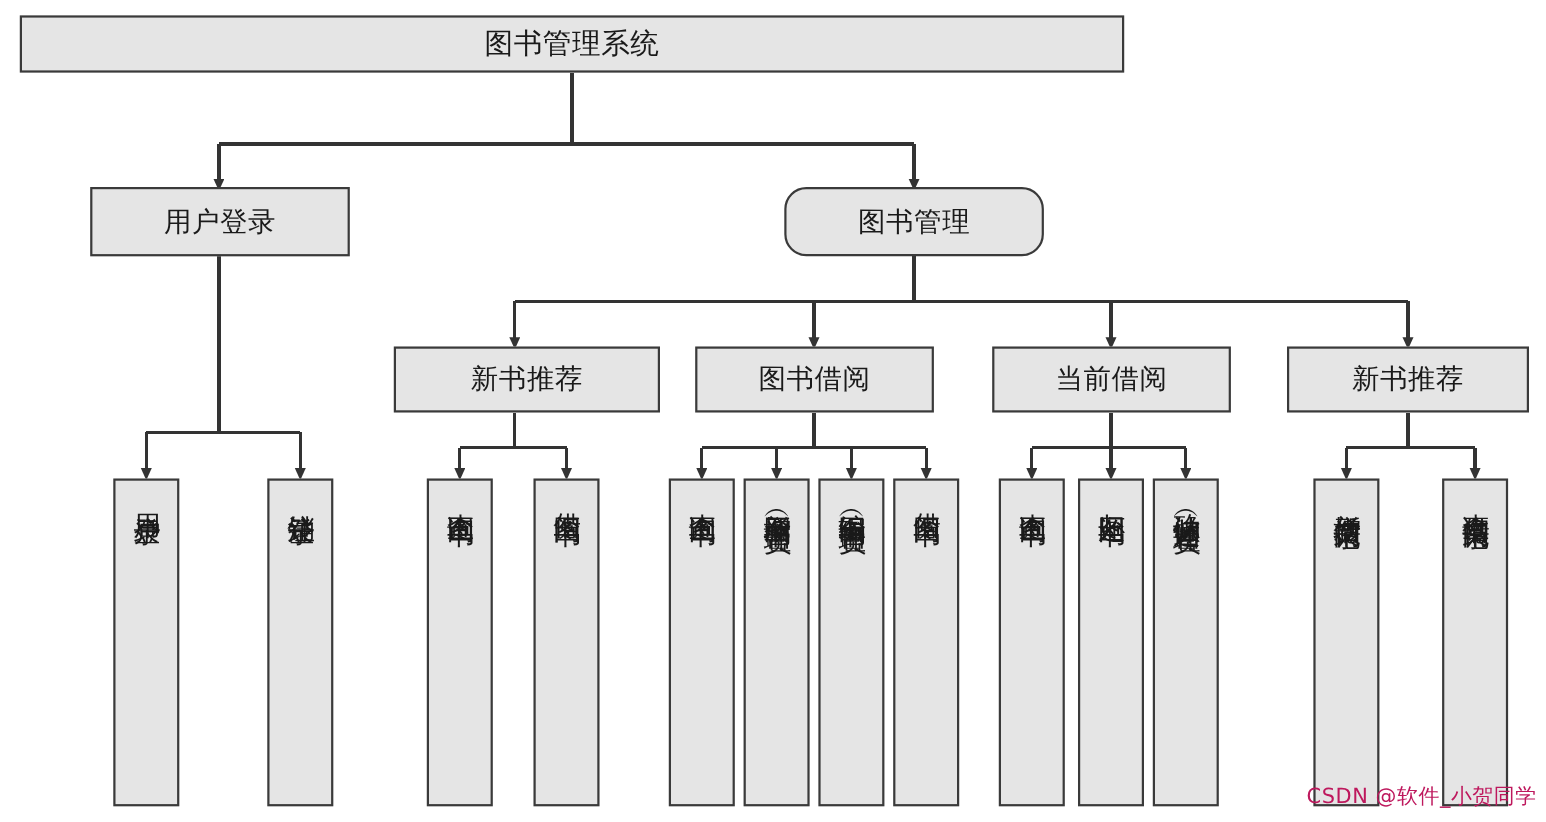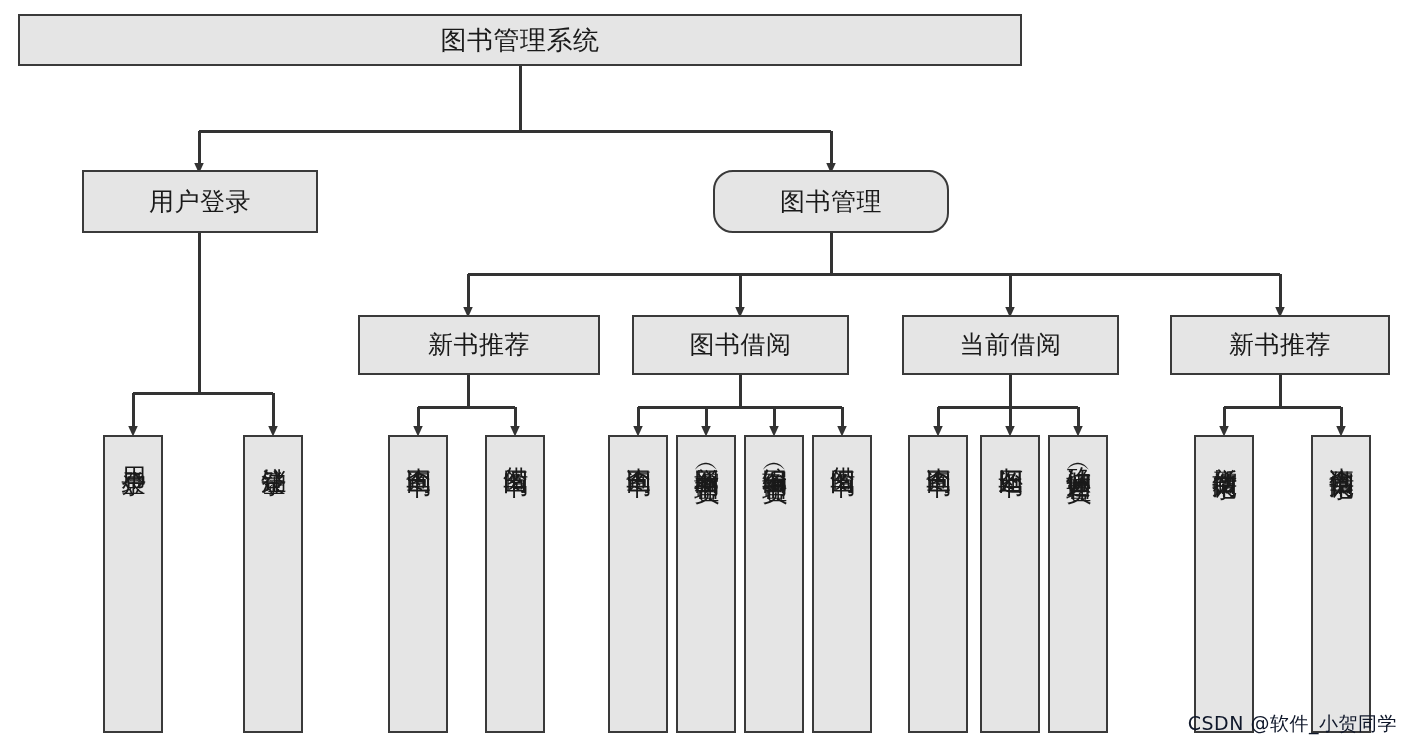--- a/index.html
+++ b/index.html
@@ -63,21 +63,21 @@
     font-size: 25px;
     line-height: 1.06;
     letter-spacing: 2px;
     white-space: nowrap;
   }
   .watermark {
     position: absolute;
     right: 8px;
     bottom: 10px;
     font-size: 19px;
-    color: #0f172a;
+    color: #be185d;
     letter-spacing: 0.5px;
     z-index: 5;
     white-space: nowrap;
     font-family: "DejaVu Sans", "Liberation Sans", sans-serif;
   }
 </style>
 </head>
 <body>
 
 <div id="canvas">

